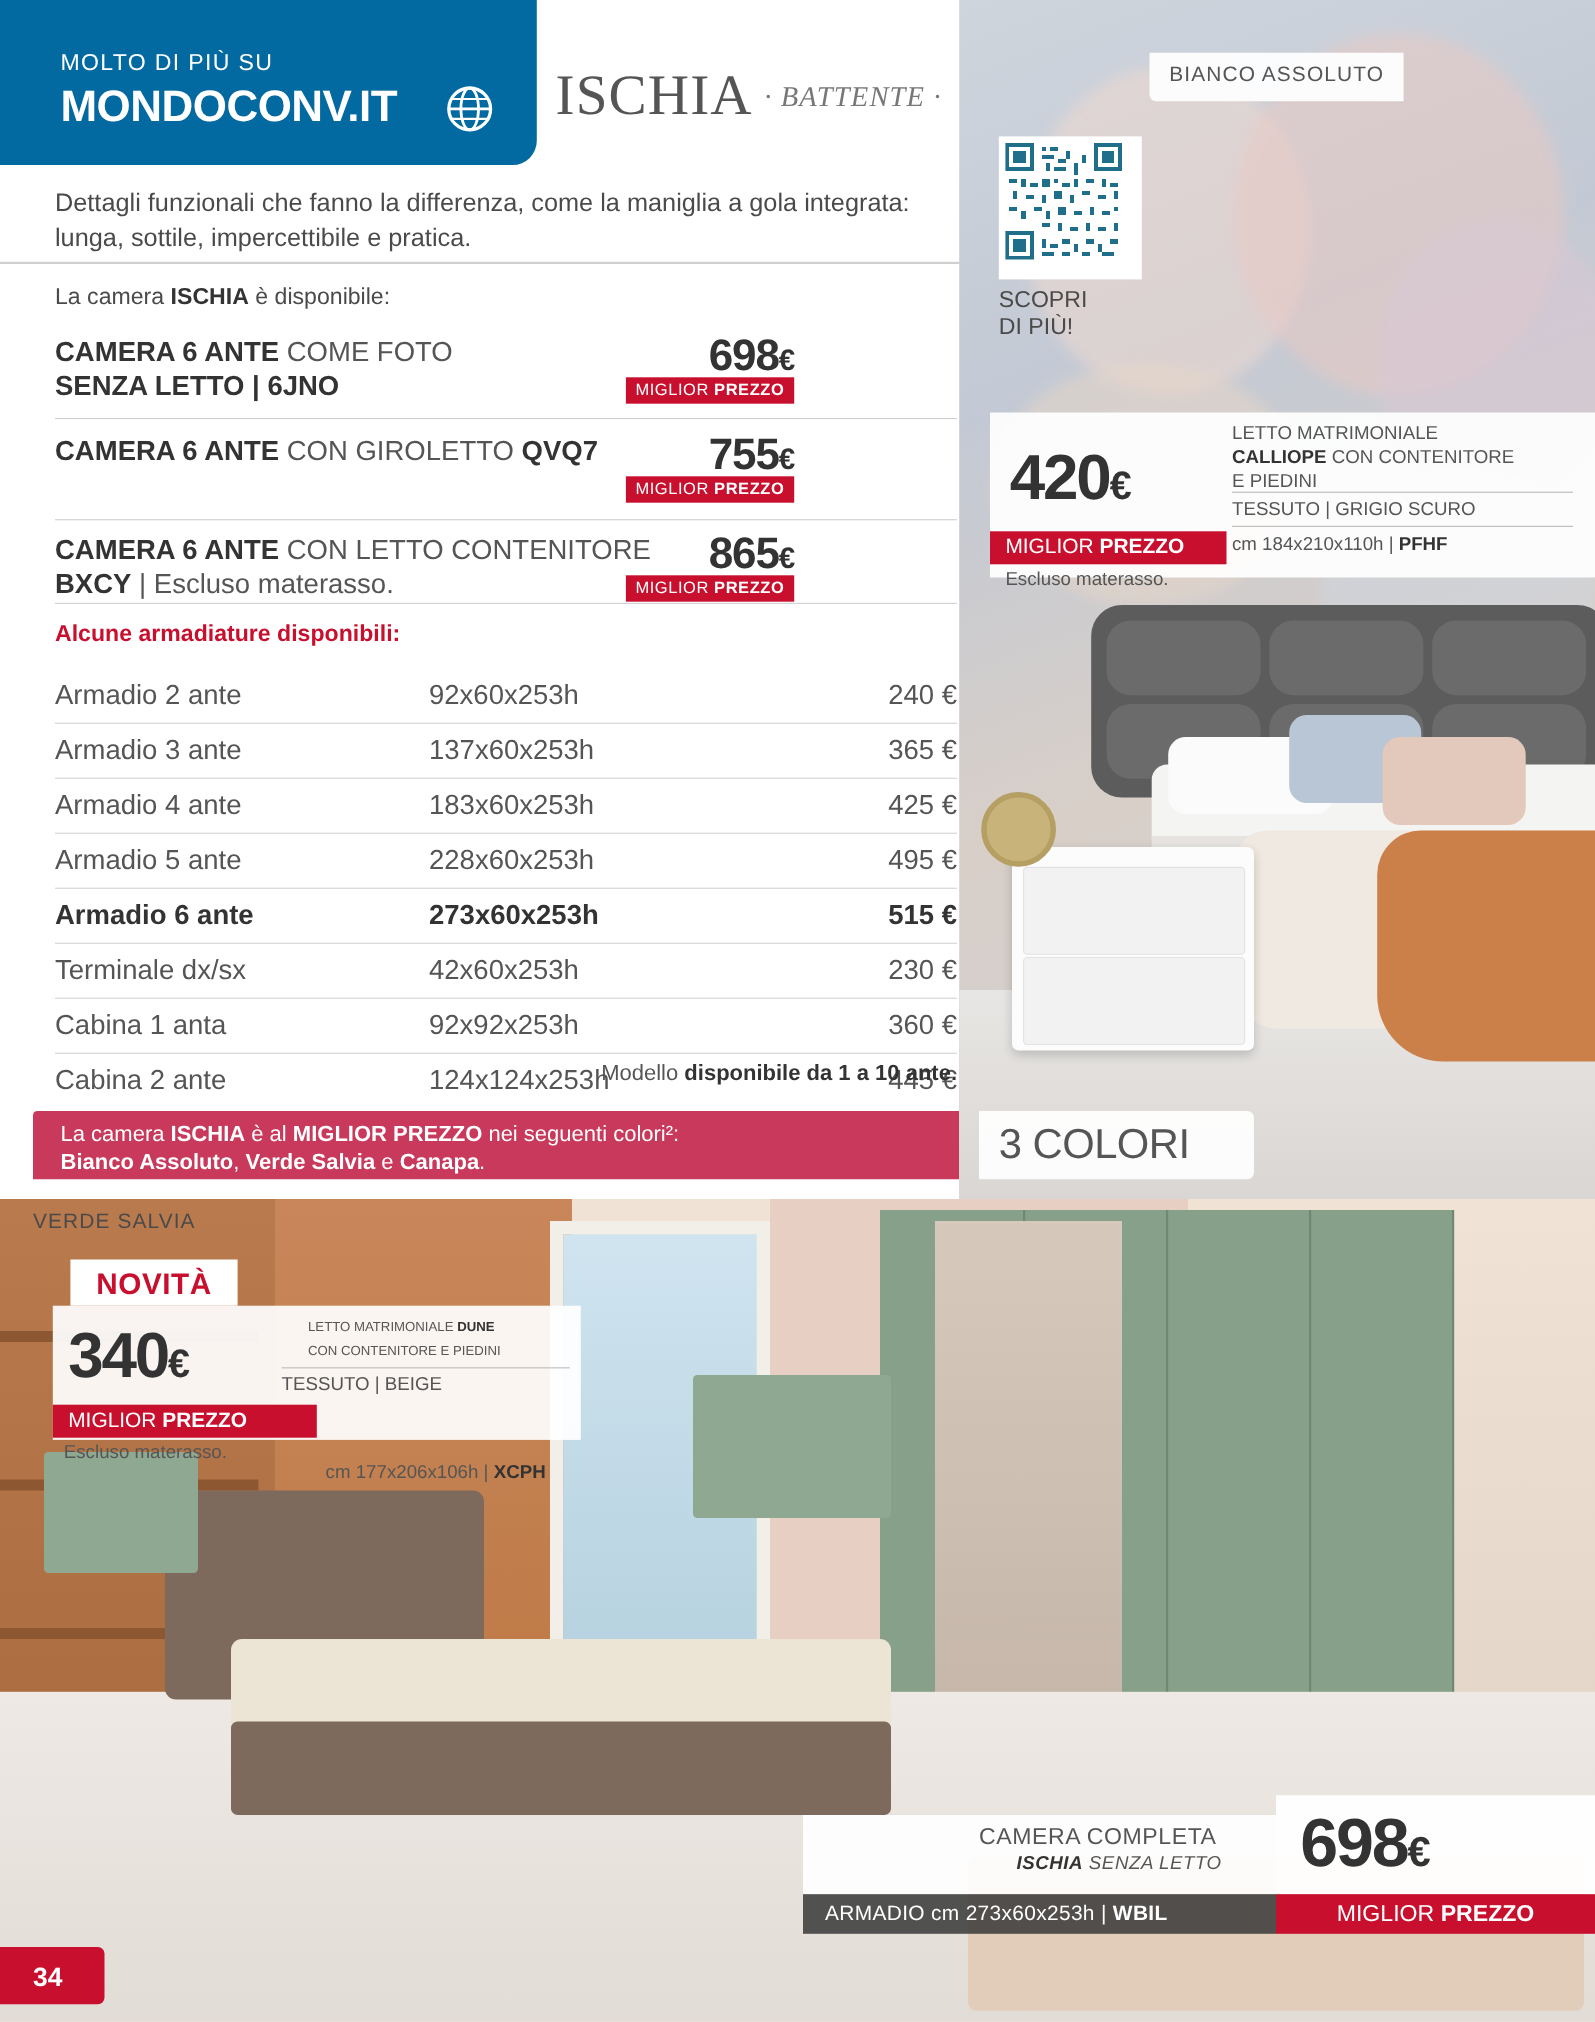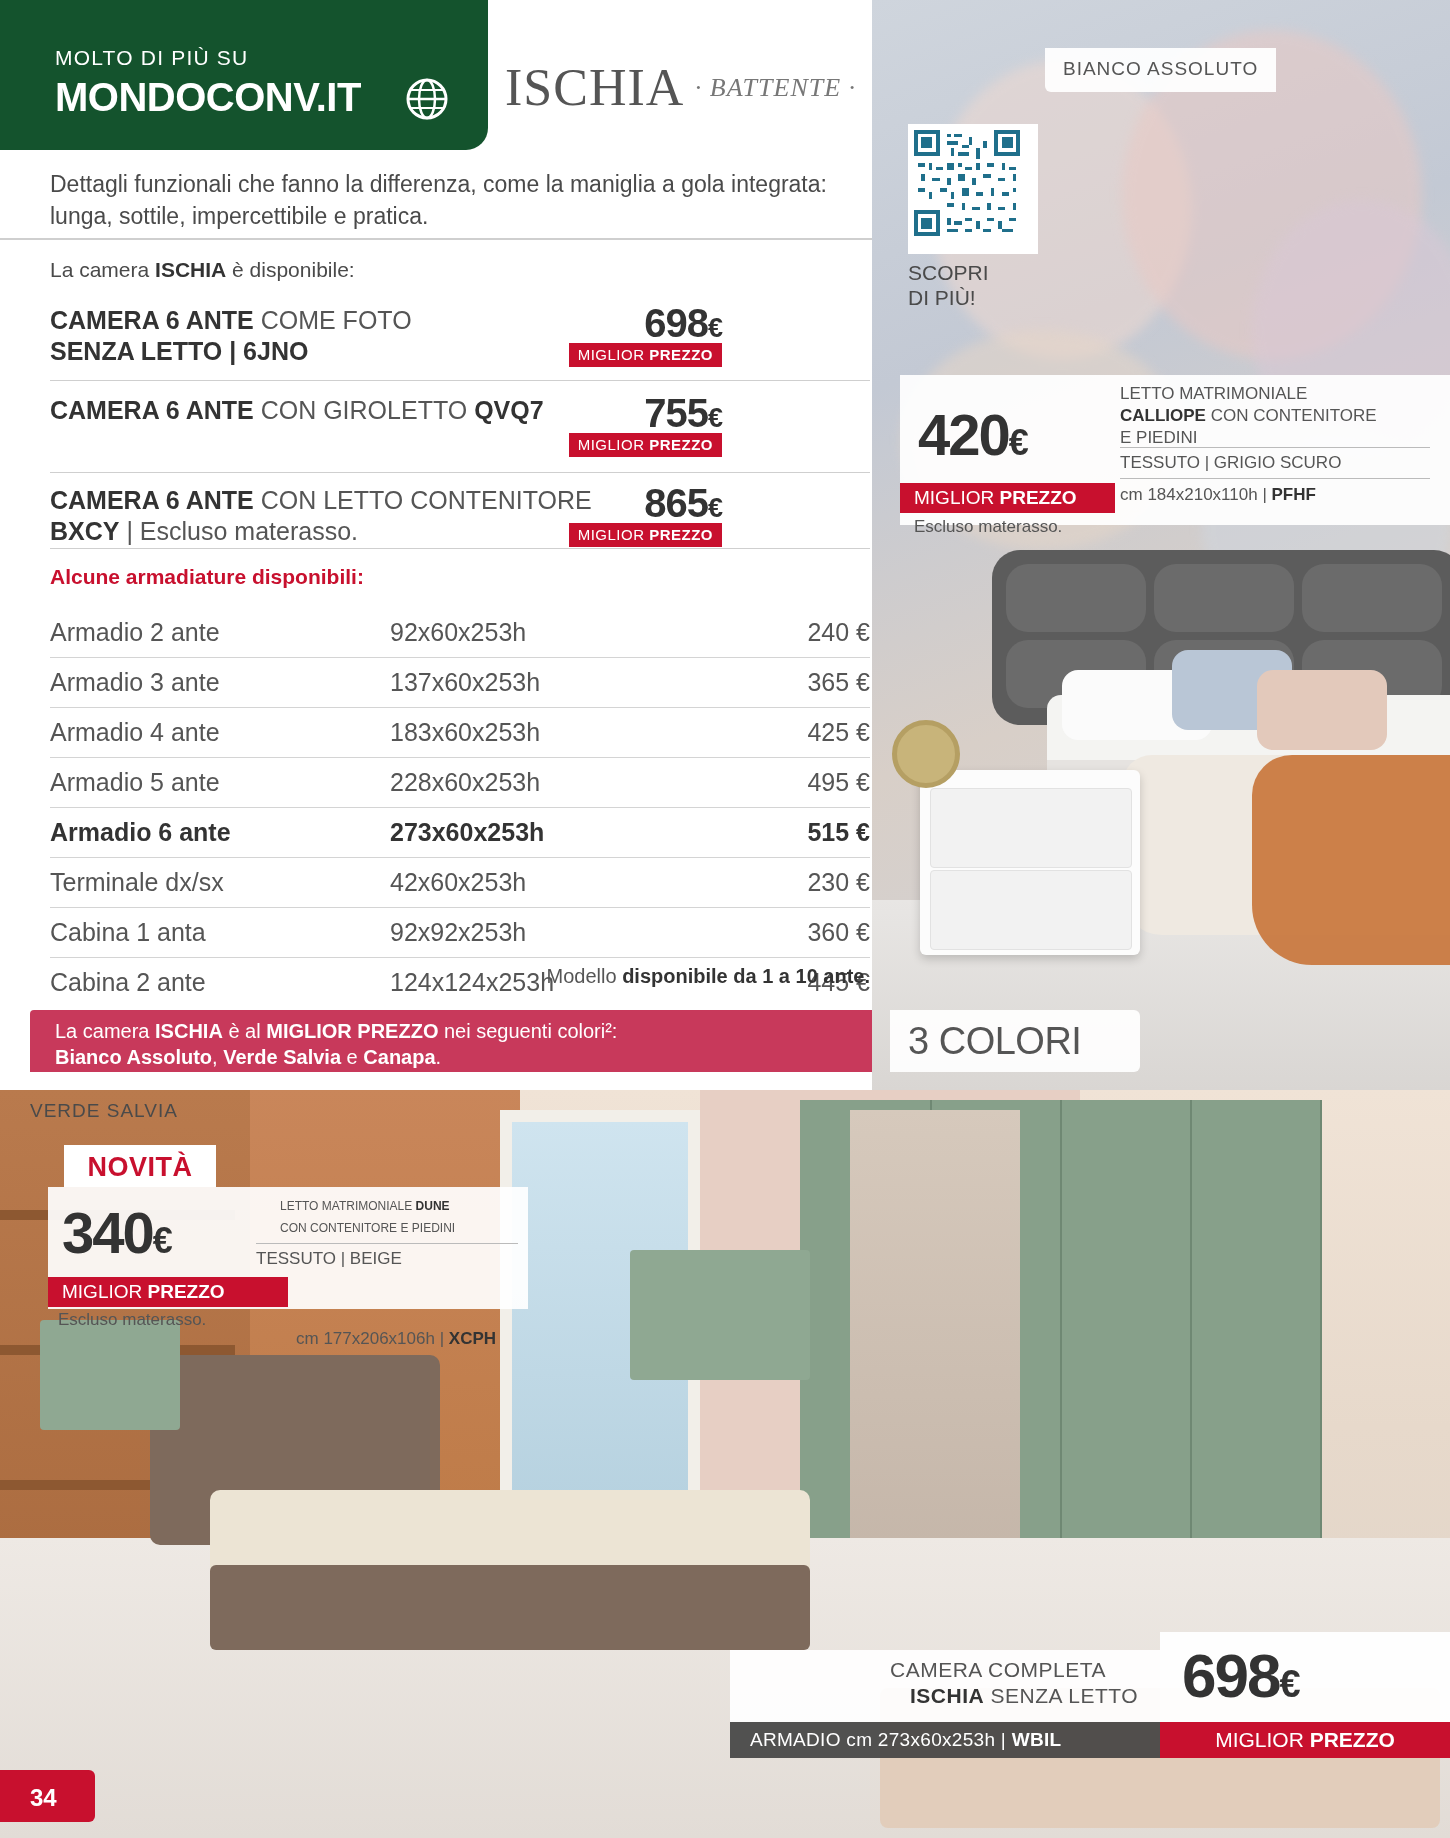--- a/index.html
+++ b/index.html
@@ -12,21 +12,21 @@
     overflow:hidden;
   }
   .page{position:absolute;inset:0;}
 
   
   .top-left{
     position:absolute;left:0;top:0;width:872px;height:1090px;background:#ffffff;
   }
   .red-banner{
     position:absolute;left:0;top:0;width:488px;height:150px;
-    background:#14532d;border-bottom-right-radius:22px;
+    background:#0369a1;border-bottom-right-radius:22px;
     color:#fff;
   }
   .red-banner .small{
     position:absolute;left:55px;top:46px;font-size:21px;letter-spacing:1.2px;font-weight:400;
   }
   .red-banner .big{
     position:absolute;left:55px;top:75px;font-size:40px;font-weight:bold;letter-spacing:-0.5px;
   }
   .globe-icon{
     position:absolute;left:406px;top:78px;width:42px;height:42px;
@@ -207,21 +207,21 @@
   }
   .c2-dim{position:absolute;left:248px;top:94px;font-size:17px;color:#555;margin-top:48px;}
   .c2-dim b{color:#333;}
   .c2-escluso{position:absolute;left:58px;top:1310px;font-size:17px;color:#555;}
 
   .card3{
     position:absolute;left:730px;top:1650px;width:720px;height:110px;
   }
   .c3-white{position:absolute;left:0;top:0;width:430px;height:72px;background:rgba(255,255,255,.92);}
   .c3-l1{position:absolute;left:160px;top:8px;font-size:21px;color:#555;letter-spacing:.5px;}
-  .c3-l2{position:absolute;left:180px;top:34px;font-size:21px;color:#555;letter-spacing:.5px;}
+  .c3-l2{position:absolute;left:194px;top:34px;font-size:17px;color:#555;letter-spacing:.5px;font-style:italic;}
   .c3-l2 b{color:#333;font-weight:bold;}
   .c3-dark{
     position:absolute;left:0;top:72px;width:430px;height:36px;background:rgba(60,60,60,.88);color:#fff;
     font-size:19px;padding:7px 0 0 20px;box-sizing:border-box;letter-spacing:.3px;
   }
   .c3-dark b{font-weight:bold;}
   .c3-pricebox{
     position:absolute;left:430px;top:-18px;width:290px;height:90px;background:rgba(255,255,255,.95);
   }
   .c3-price{position:absolute;left:22px;top:8px;font-size:62px;font-weight:bold;color:#333;letter-spacing:-2px;}

